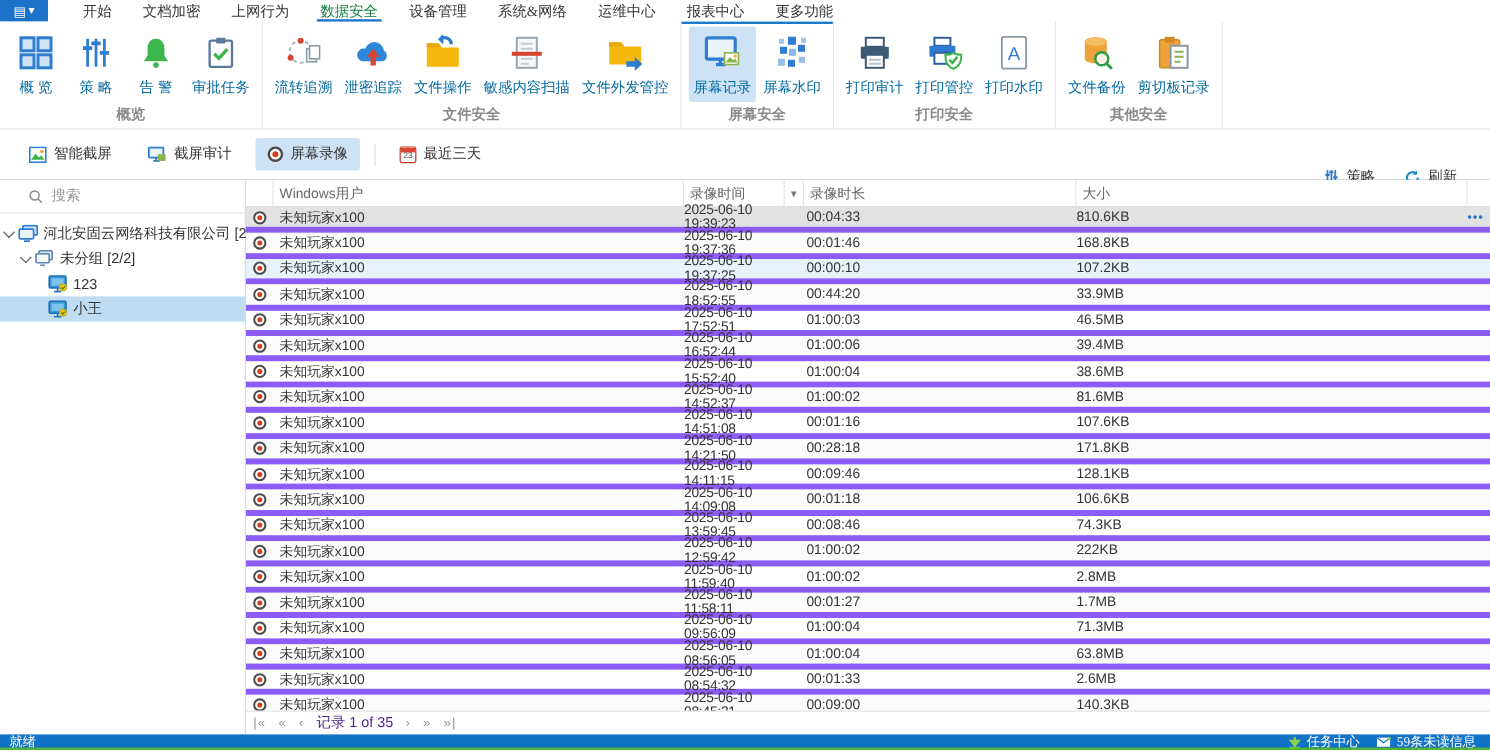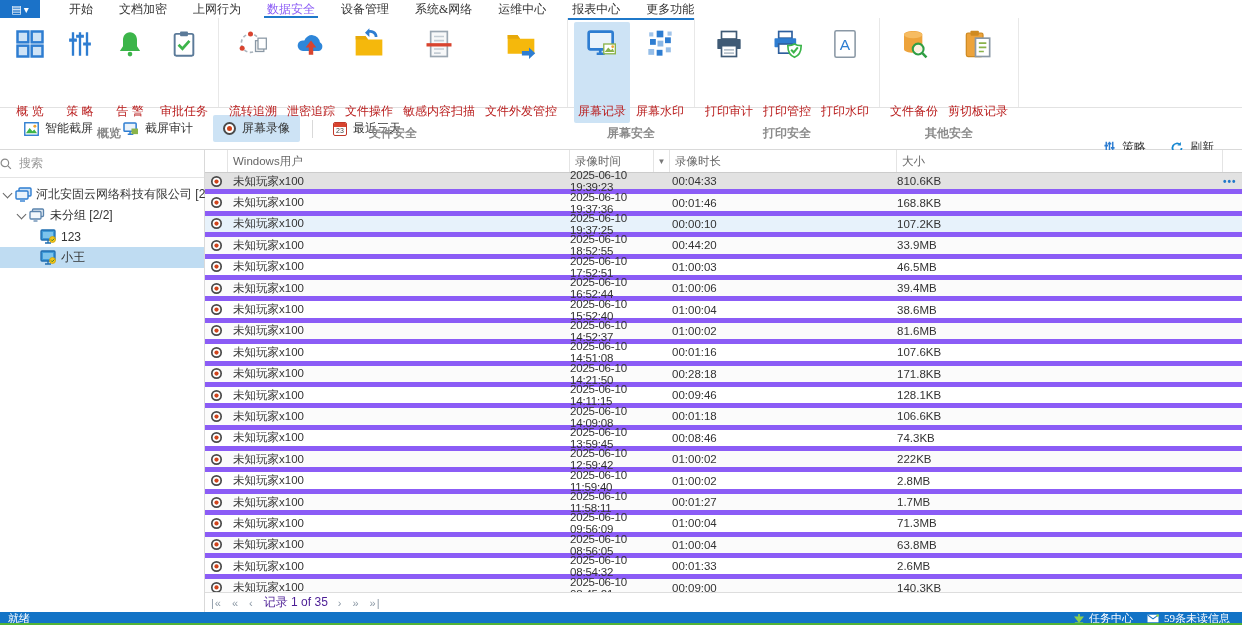--- a/index.html
+++ b/index.html
@@ -6,48 +6,48 @@
   html,body { width:1242px; height:625px; overflow:hidden; }
   body { font-family:"Liberation Sans","DejaVu Sans",sans-serif; font-size:12px; color:#333; background:#fff; }
   .app { position:relative; width:1242px; height:625px; display:flex; flex-direction:column; overflow:hidden; }
 
   
   .menubar { height:18px; display:flex; align-items:stretch; background:#fff; flex:0 0 auto; }
   .appbtn { width:40px; background:#1b72c8; color:#fff; display:flex; align-items:center; justify-content:center; gap:2px; font-size:10px; cursor:pointer; }
   .appbtn .glyph { font-size:11px; }
   .menu-items { display:flex; align-items:stretch; margin-left:16px;font-family:Liberation Serif, serif; }
   .menu-item { padding:0 13px; display:flex; align-items:center; color:#333; cursor:pointer; position:relative; }
-  .menu-item.active { color:#8b5cf6; }
+  .menu-item.active { color:#15803d; }
   .menu-item.active::after { content:""; position:absolute; left:10px; right:10px; bottom:0; height:2px; background:#1f78c9; }
 
   
   .ribbon { height:90px; display:flex; background:#fff; border-bottom:1px solid #e2e2e2; flex:0 0 auto; }
   .rgroup { display:flex; flex-direction:column; border-right:1px solid #e8e8e8; position:relative; }
   .rgroup.active-group::before { content:""; position:absolute; top:0; left:0; right:0; height:2px; background:#1f78c9; }
   .rbtns { flex:1; display:flex; align-items:flex-start; padding:4px 6px 0 6px; gap:2px; }
   .rbtn { display:flex; flex-direction:column; align-items:center; gap:3px; padding:4px 4px 3px 4px; min-width:48px; cursor:pointer; border-radius:2px; }
   .rbtn.selected { background:#cde3f5; }
   .rbtn .ric { width:36px; height:36px; display:flex; align-items:center; justify-content:center; }
-  .rbtn .rlabel { font-size:12px; color:#b91c1c; white-space:nowrap;margin-top:38px; }
+  .rbtn .rlabel { font-size:12px; color:#0369a1; white-space:nowrap; }
   .rgroup-label { text-align:center; color:#8a8a8a; font-size:12px; padding:2px 0 4px 0;font-weight:bold; }
 
   
   .subbar { height:42px; display:flex; align-items:center; background:#fff; border-bottom:1px solid #d9d9d9; padding:0 14px; flex:0 0 auto; }
   .tbtn { display:flex; align-items:center; gap:6px; padding:5px 10px; margin-right:10px; cursor:pointer; border-radius:2px; white-space:nowrap; }
   .tbtn.selected { background:#cde3f5; }
   .tsep { width:1px; height:18px; background:#d9d9d9; margin:0 10px 0 2px; }
   .subbar-right { margin-left:auto; display:flex; align-items:center;margin-top:38px; }
   .subbar-right .tbtn { margin-right:4px; }
   .rec-dot { display:inline-block; width:13px; height:13px; border:2px solid #4a4a4a; border-radius:50%; position:relative; background:#fff; }
   .rec-dot::after { content:""; position:absolute; left:2px; top:2px; width:5px; height:5px; border-radius:50%; background:#d0431b; }
 
   
   .main { flex:1; display:flex; min-height:0; }
   .sidebar { width:205px; border-right:1px solid #d9d9d9; background:#fff; display:flex; flex-direction:column; }
-  .searchbox { height:28px; display:flex; align-items:center; gap:7px; padding:0 0; border-bottom:1px solid #e4e4e4; color:#9a9a9a; }
+  .searchbox { height:28px; display:flex; align-items:center; gap:7px; padding:0 24px; border-bottom:1px solid #e4e4e4; color:#9a9a9a; }
   .tree { padding-top:6px; font-size:12px; }
   .tnode { height:21px; display:flex; align-items:center; gap:4px; cursor:pointer; white-space:nowrap; }
   .tnode .lbl { color:#333; }
   .tnode.sel-node { background:#bfdcf2; }
   .chev { width:7px; height:7px; border-right:1.5px solid #666; border-bottom:1.5px solid #666; transform:rotate(45deg); margin-top:-3px; flex:0 0 auto; }
   .mini-ic { width:17px; height:15px; position:relative; flex:0 0 auto; }
 
   
   .tablewrap { flex:1; display:flex; flex-direction:column; min-width:0; }
   .tbl { flex:1; overflow:hidden; position:relative; font-size:11.5px; }

